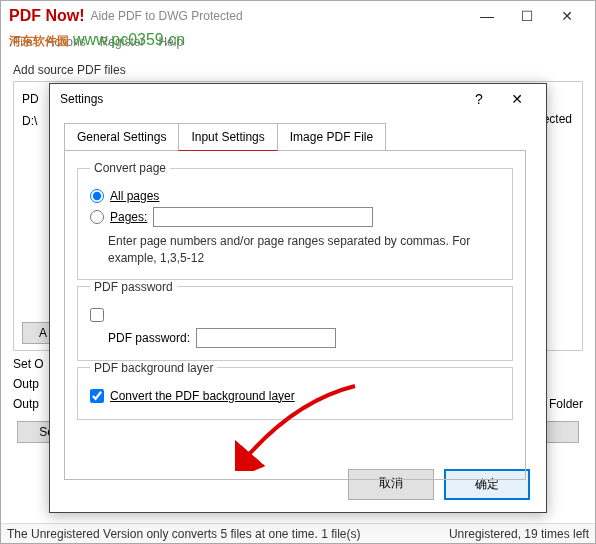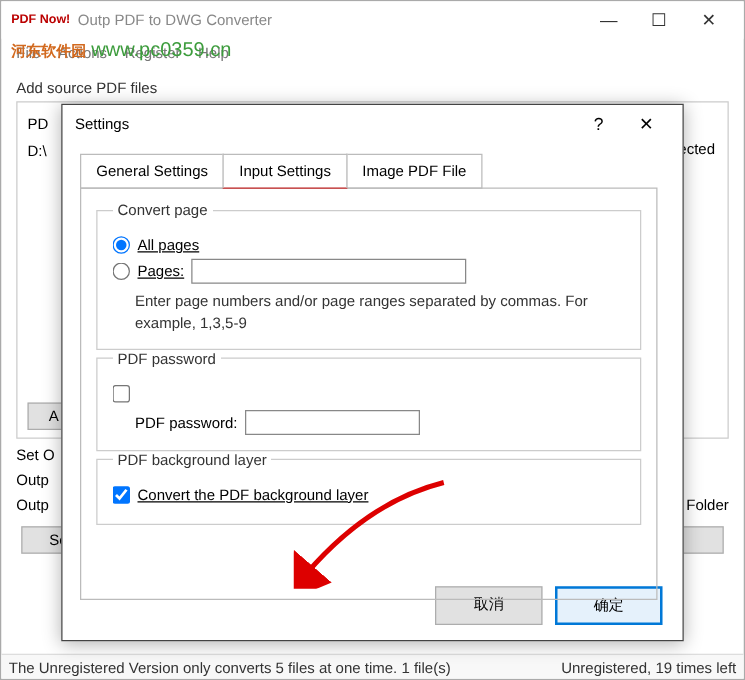--- a/index.html
+++ b/index.html
@@ -1,20 +1,20 @@
 <!DOCTYPE html>
 <html><head>
 <meta charset="utf-8">
 <style>
 * { box-sizing: border-box; margin: 0; padding: 0; font-family: "Microsoft YaHei", Tahoma, sans-serif; font-size: 12px; }
 body { background: #fff; width: 596px; height: 544px; position: relative; overflow: hidden; border: 1px solid #aaa; }
 
 
 .main-titlebar { height: 30px; background: #fff; display: flex; align-items: center; padding: 0 8px; }
-.main-titlebar .logo { font-weight: bold; color: #b00; font-size: 10px; line-height: 1; margin-right: 6px; text-align: right; }
+.main-titlebar .logo { font-weight: bold; color: #b00; font-size: 16px; line-height: 1; margin-right: 6px; text-align: right; }
 .main-title { color: #888; }
 .main-titlebar-controls { margin-left: auto; display: flex; }
 .winctrl { width: 40px; height: 28px; display: flex; align-items: center; justify-content: center; color: #333; font-size: 14px; background: #fff; }
 .menubar { display: flex; gap: 14px; padding: 4px 12px; color: #777; position: relative; }
 .watermark { position: absolute; top: -6px; left: 8px; font-size: 22px; font-weight: bold; pointer-events: none; }
 .watermark .ch { color: #d2691e; }
 .watermark .url { color: #3c9c3c; font-size: 16px; font-weight: normal; margin-left: 4px; }
 
 .main-body { padding: 6px 12px 4px 12px; position: relative; }
 .section-label { margin: 4px 0; color: #333; }
@@ -65,21 +65,21 @@
 
 
 .arrow { position: absolute; top: 230px; left: 170px; width: 130px; height: 90px; pointer-events: none; z-index: 10; }
 .arrow svg { width: 100%; height: 100%; }
 </style>
 </head>
 <body>
 
 <div class="main-titlebar">
   <span class="logo">PDF Now!</span>
-  <span class="main-title">Outp PDF to DWG Converter</span>
+  <span class="main-title">Aide PDF to DWG Protected</span>
   <div class="main-titlebar-controls">
     <div class="winctrl">—</div>
     <div class="winctrl">☐</div>
     <div class="winctrl">✕</div>
   </div>
 </div>
 
 <div class="menubar">
   <span>File</span>
   <span>Actions</span>
@@ -153,21 +153,21 @@
         <legend>Convert page</legend>
         <div class="radio-row">
           <input type="radio" name="cp" checked="" style="">
           <span>All pages</span>
         </div>
         <div class="radio-row">
           <input type="radio" name="cp" style="">
           <span>Pages:</span>
           <input type="text" class="txt pages" style="">
         </div>
-        <div class="hint">Enter page numbers and/or page ranges separated by commas. For example, 1,3,5-9</div>
+        <div class="hint">Enter page numbers and/or page ranges separated by commas. For example, 1,3,5-12</div>
       </fieldset>
 
       <fieldset class="grp">
         <legend>PDF password</legend>
         <div class="chk-row">
           <input type="checkbox" style="">
         </div>
         <div class="pwd-row">
           <span>PDF password:</span>
           <input type="text" class="txt pwd" style="">

